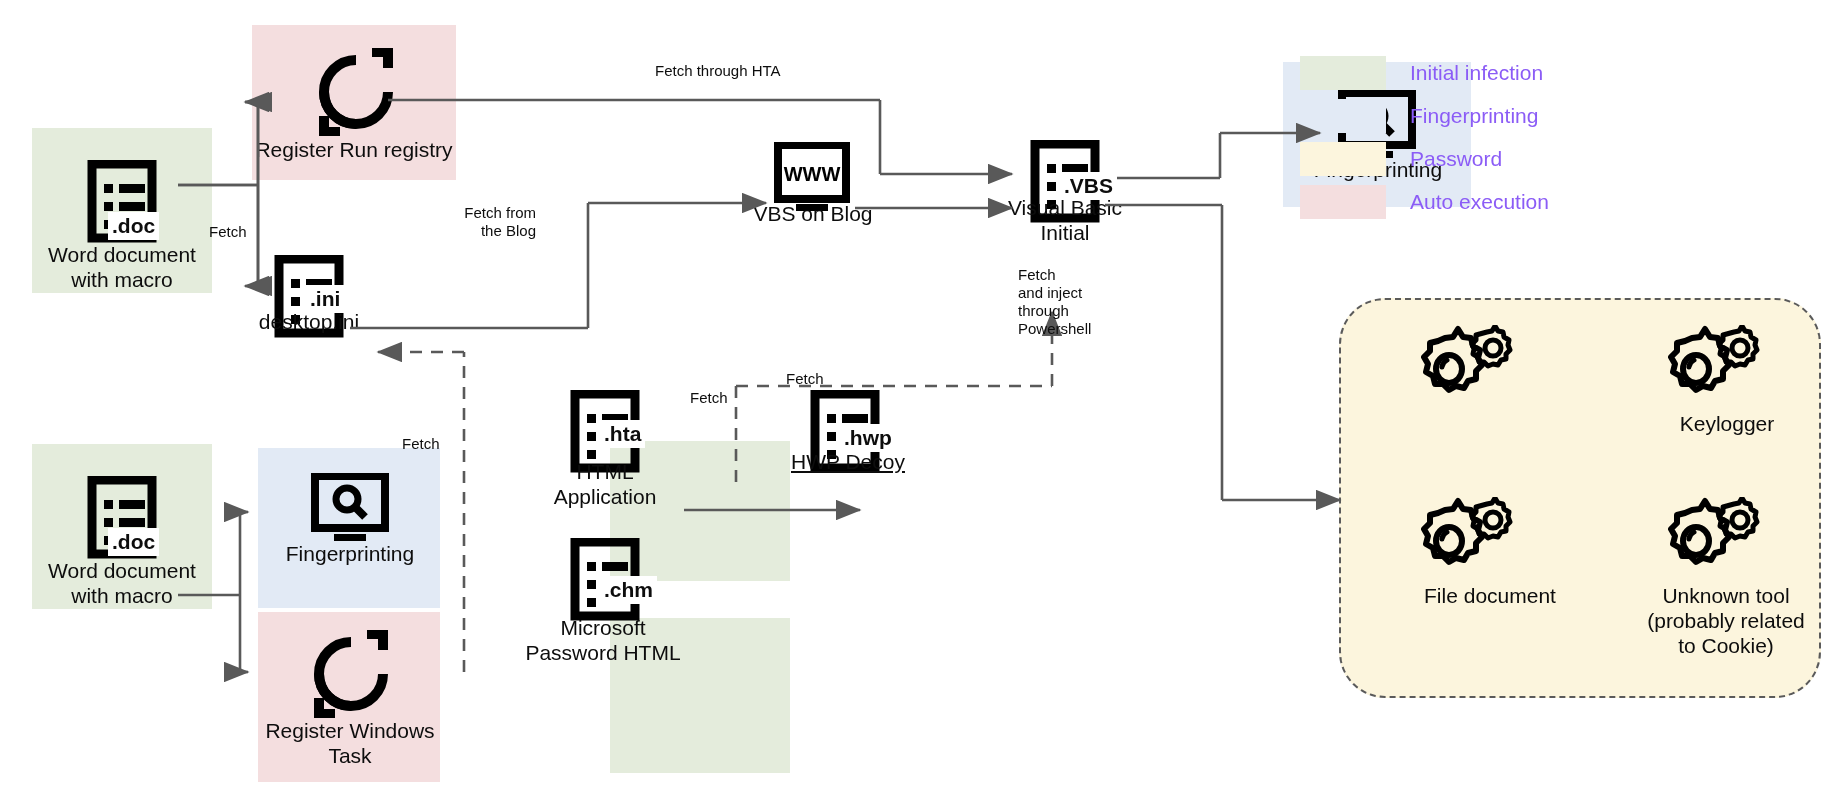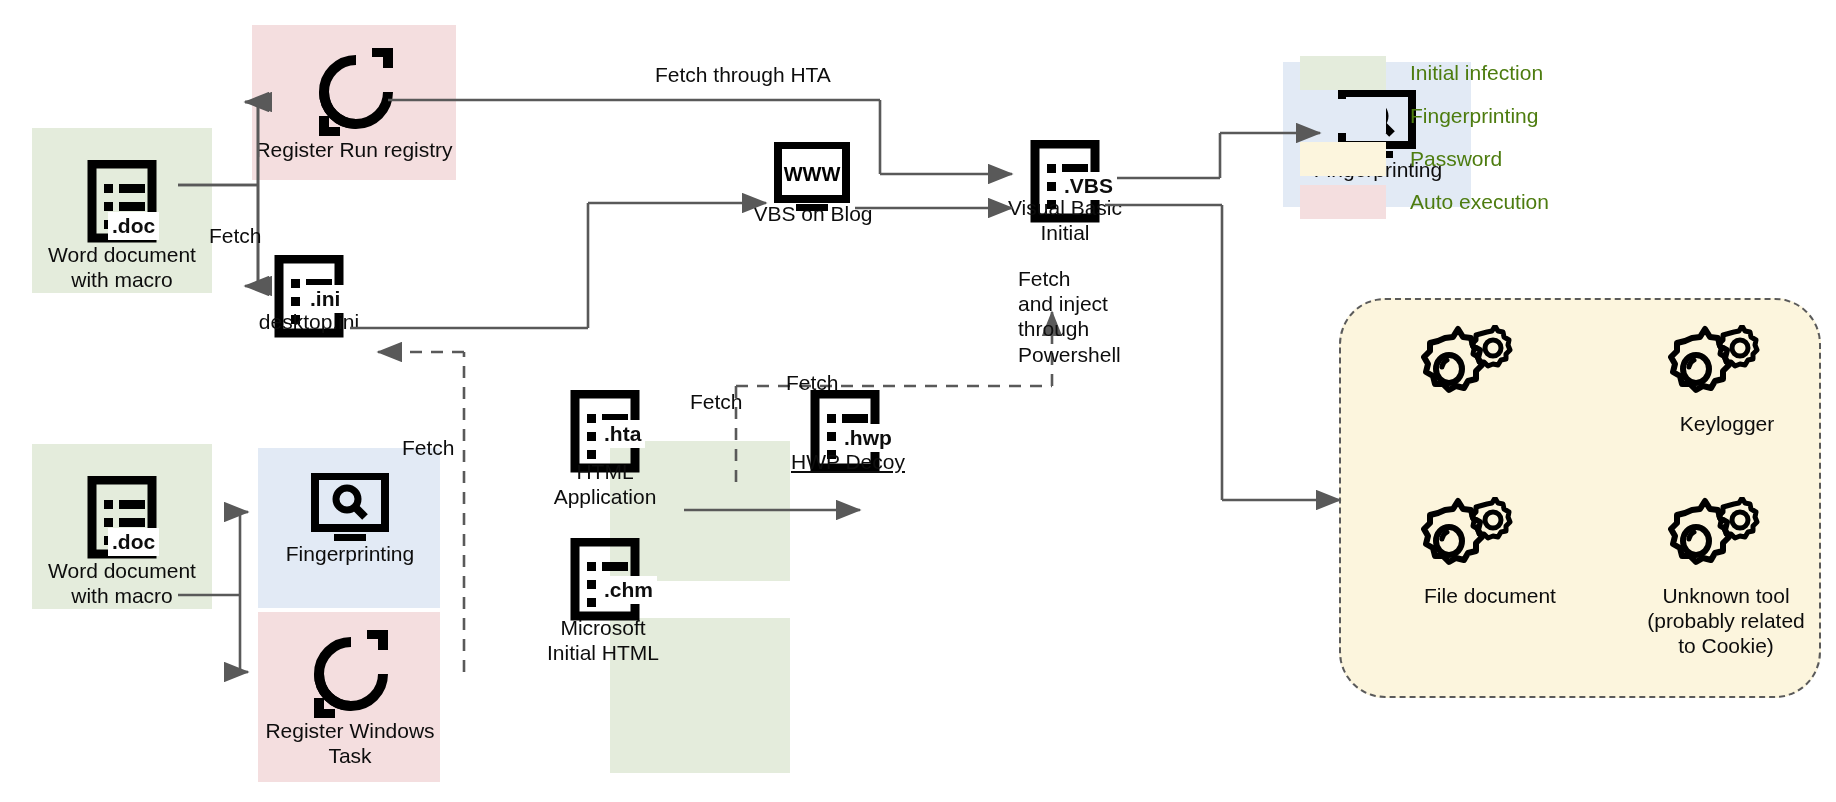--- a/index.html
+++ b/index.html
@@ -45,36 +45,36 @@
     font-weight: bold;
     font-size: 21px;
     line-height: 1;
     padding: 3px 4px 4px 4px;
     color: #0d0d0d;
     white-space: nowrap;
     z-index: 6;
   }
   .edge-label {
     position: absolute;
-    font-size: 21px;
+    font-size: 15px;
     line-height: 1.2;
     color: #0d0d0d;
     white-space: pre-line;
     z-index: 7;
   }
   .legend-swatch {
     position: absolute;
     width: 86px;
     height: 34px;
   }
   .legend-text {
     position: absolute;
     font-size: 21px;
     line-height: 34px;
-    color: #4d7c0f;
+    color: #8b5cf6;
     white-space: nowrap;
   }
   svg.icon { display: block; }
   #wires {
     position: absolute;
     left: 0; top: 0;
     width: 1836px;
     height: 802px;
     pointer-events: none;
     z-index: 4;
@@ -298,21 +298,21 @@
       <path d="M6,4 H52 L66,4 L66,78 H6 Z" fill="none" stroke="#000" stroke-width="9"></path>
       <rect x="18" y="24" width="9" height="9" fill="#000"></rect>
       <rect x="33" y="24" width="26" height="9" fill="#000"></rect>
       <rect x="18" y="42" width="9" height="9" fill="#000"></rect>
       <rect x="33" y="42" width="26" height="9" fill="#000"></rect>
       <rect x="18" y="60" width="9" height="9" fill="#000"></rect>
     </svg>
   </div>
   <div class="ext" style="left:600px;top:576px;">.chm</div>
   <div class="lbl" style="left:508px;top:616px;width:190px;">Microsoft
-Initial HTML</div>
+Password HTML</div>
 
   <div class="node" style="left:800px;top:390px;width:90px;height:88px;">
     <svg class="icon" width="72" height="88" viewBox="0 0 72 88">
       <path d="M6,4 H52 L66,4 L66,78 H6 Z" fill="none" stroke="#000" stroke-width="9"></path>
       <rect x="18" y="24" width="9" height="9" fill="#000"></rect>
       <rect x="33" y="24" width="26" height="9" fill="#000"></rect>
       <rect x="18" y="42" width="9" height="9" fill="#000"></rect>
       <rect x="33" y="42" width="26" height="9" fill="#000"></rect>
       <rect x="18" y="60" width="9" height="9" fill="#000"></rect>
     </svg>
@@ -376,20 +376,22 @@
         <circle cx="85" cy="23" r="8"></circle>
       </g>
     </svg>
   </div>
   <div class="lbl" style="left:1608px;top:584px;width:236px;">Unknown tool
 (probably related
 to Cookie)</div>
 
   <div class="edge-label" style="left:655px;top:62px;">Fetch through HTA</div>
   <div class="edge-label" style="left:209px;top:223px;">Fetch</div>
+  <div class="edge-label" style="left:396px;top:204px;text-align:right;width:140px;">Fetch from
+the Blog</div>
   <div class="edge-label" style="left:402px;top:435px;">Fetch</div>
   <div class="edge-label" style="left:690px;top:389px;">Fetch</div>
   <div class="edge-label" style="left:786px;top:370px;">Fetch</div>
   <div class="edge-label" style="left:1018px;top:266px;">Fetch
 and inject
 through
 Powershell</div>
 
   <div class="legend-swatch" style="left:1300px;top:56px;background:#e4ecdc;"></div>
   <div class="legend-text" style="left:1410px;top:56px;">Initial infection</div>

